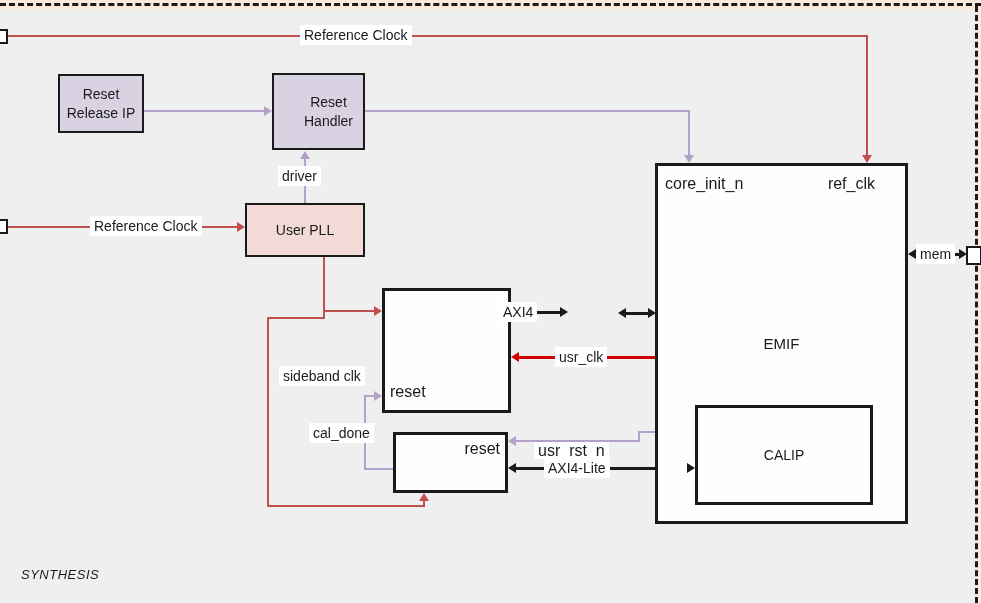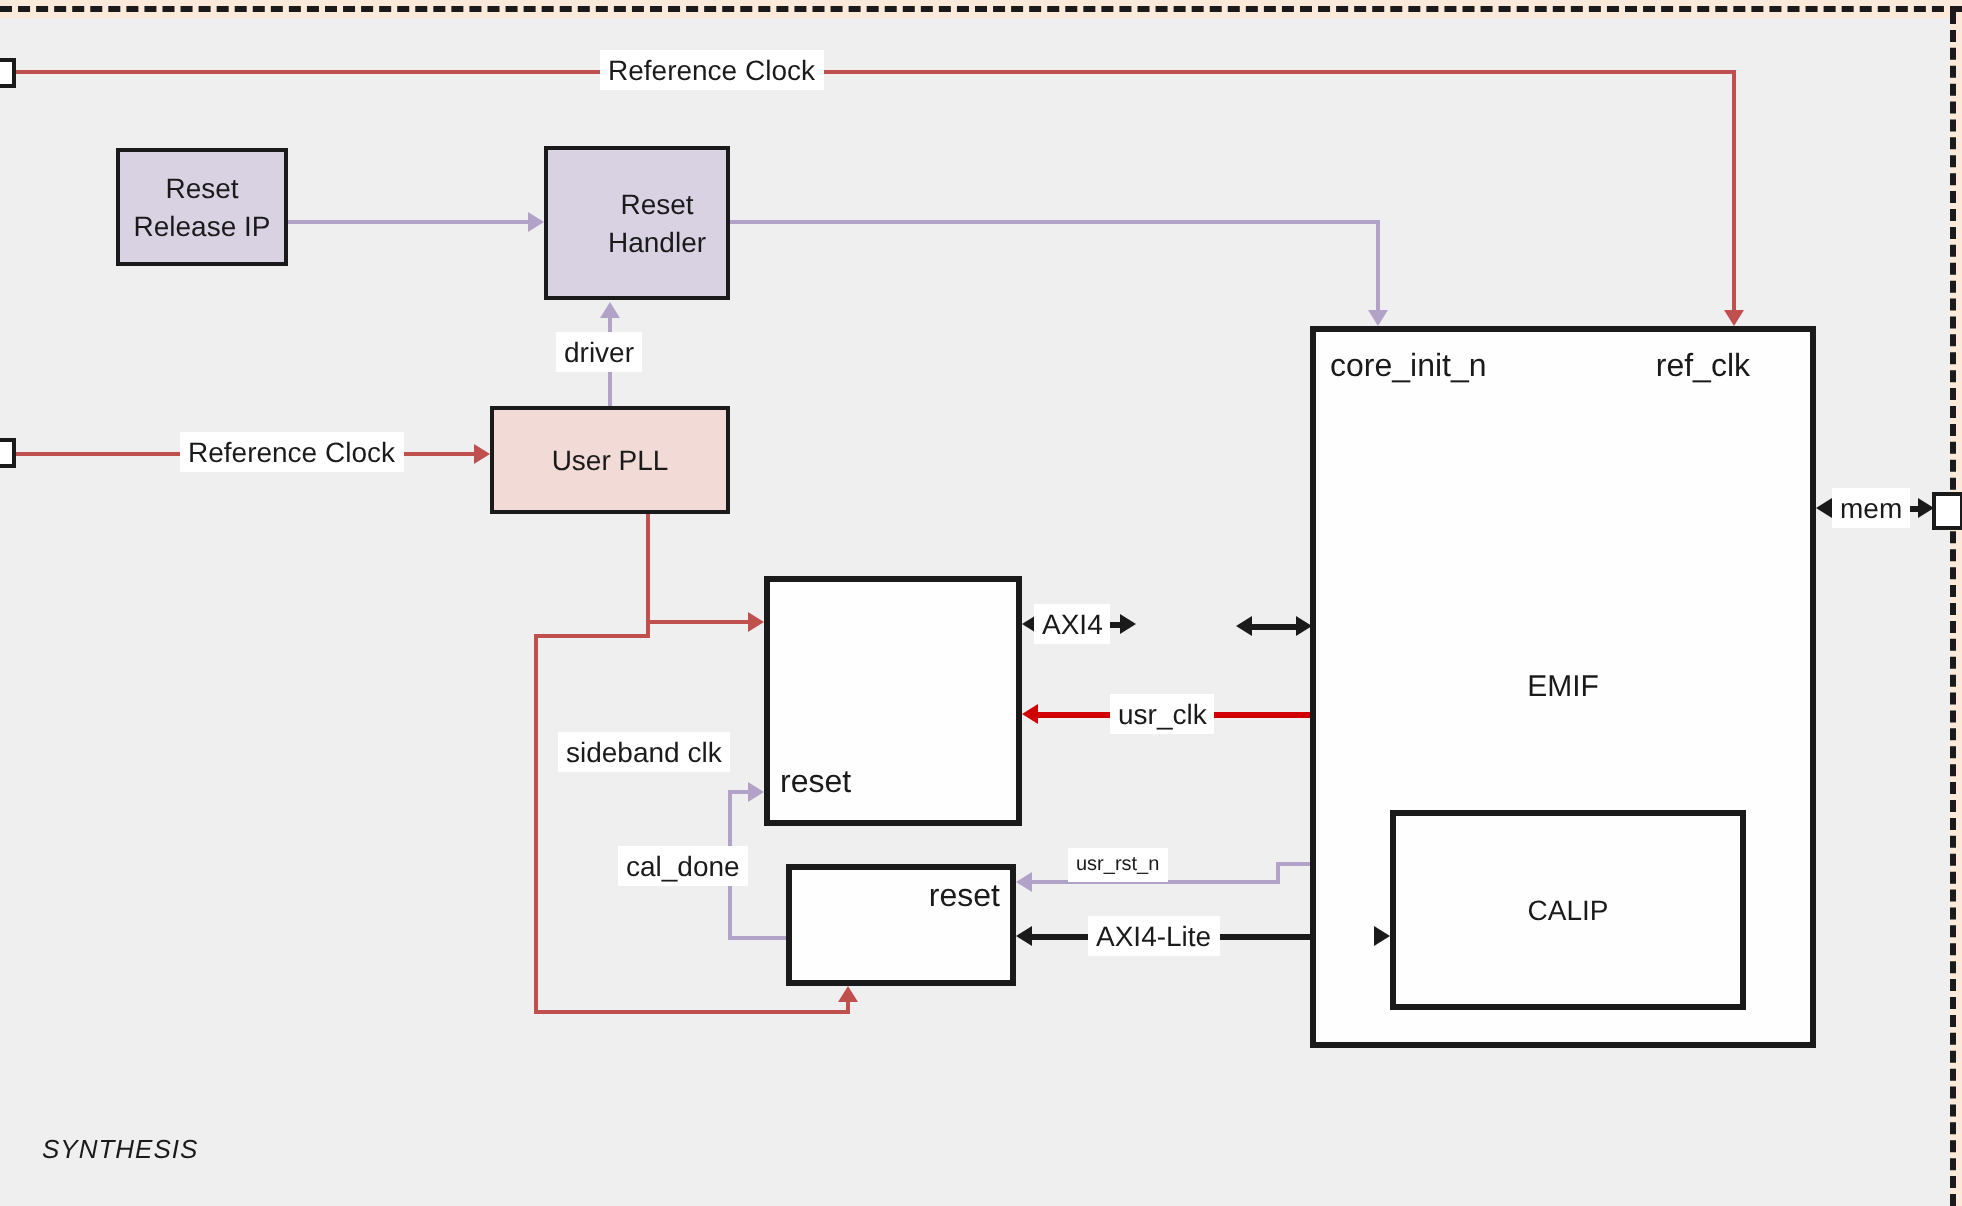--- a/index.html
+++ b/index.html
@@ -35,21 +35,21 @@
   .w-purple { background: #b3a2c8; }
   .w-black  { background: #1a1a1a; }
 
   .ah { position: absolute; width: 0; height: 0; border-style: solid; z-index: 3; }
 
   .wlbl {
     position: absolute; z-index: 4;
     background: #ffffff; padding: 1px 4px;
     font-size: 14px; white-space: nowrap; line-height: 18px;
   }
-  .wlbl.small { font-size: 10px; line-height: 15px; }
+  .wlbl.small { font-size: 16px; line-height: 15px; margin-top: 18px; }
 
   .eport { position: absolute; z-index: 5; background: #ffffff; border: 2px solid #1a1a1a; }
 
   .footer-note {
     position: absolute; left: 21px; top: 567px; z-index: 4;
     font-size: 13px; font-style: italic; letter-spacing: 0.5px;
   }
 </style>
 </head>
 <body>
@@ -151,19 +151,19 @@
   <div class="eport" style="left:-6px;top:219px;width:14px;height:15px;"></div>
   <div class="eport" style="left:966px;top:246px;width:16px;height:19px;"></div>
 
   <div class="wlbl" style="left:300px;top:25px;">Reference Clock</div>
   <div class="wlbl" style="left:90px;top:216px;">Reference Clock</div>
   <div class="wlbl" style="left:278px;top:166px;">driver</div>
   <div class="wlbl" style="left:279px;top:366px;">sideband clk</div>
   <div class="wlbl" style="left:309px;top:423px;">cal_done</div>
   <div class="wlbl" style="left:555px;top:347px;">usr_clk</div>
   <div class="wlbl small" style="left:534px;top:424px;">usr_rst_n</div>
-  <div class="wlbl" style="left:517px;top:302px;">AXI4</div>
+  <div class="wlbl" style="left:499px;top:302px;">AXI4</div>
   <div class="wlbl" style="left:544px;top:458px;">AXI4-Lite</div>
   <div class="wlbl" style="left:916px;top:244px;">mem</div>
 
   <div class="footer-note">SYNTHESIS</div>
 
 </div>
 
 </body></html>

